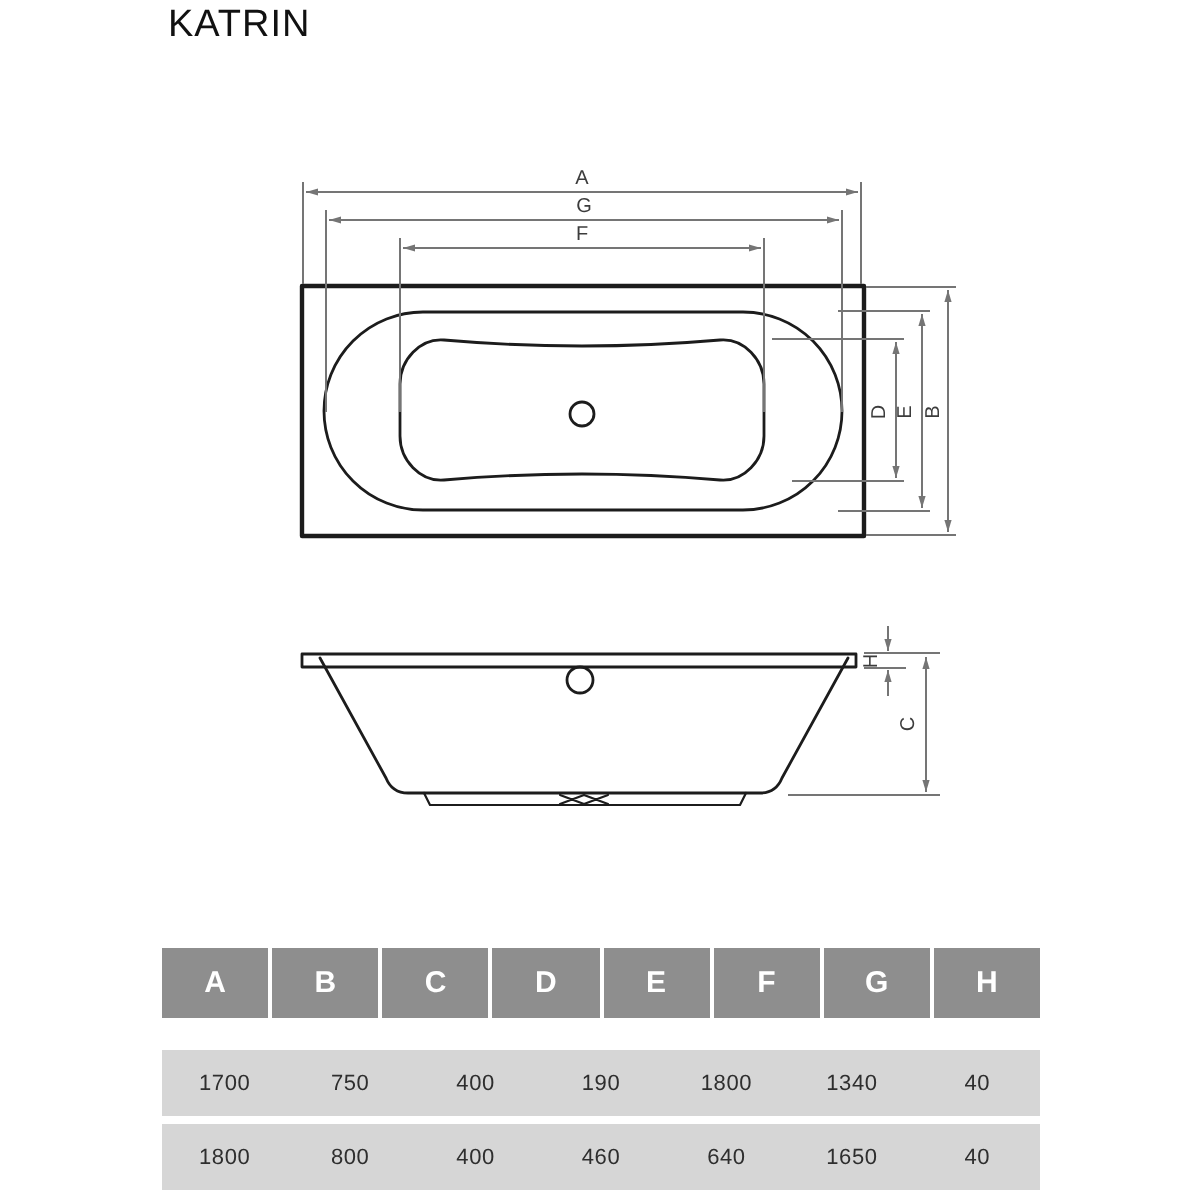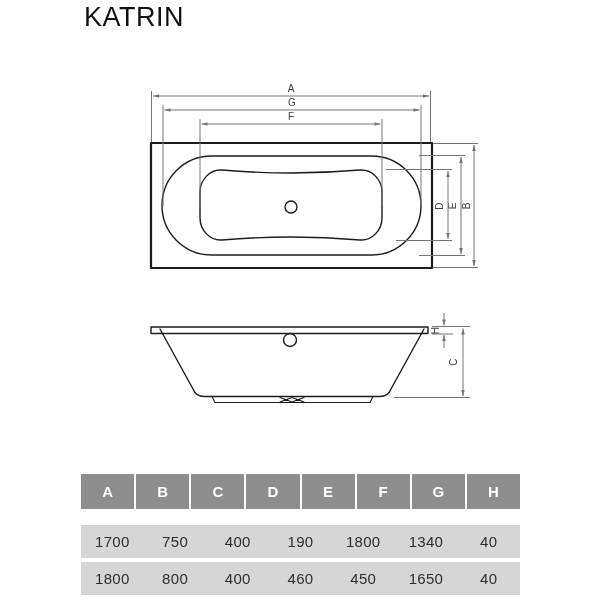--- a/index.html
+++ b/index.html
@@ -2,42 +2,42 @@
 <html style="--background: #FFFFFF; --title_text: #111111; --outline: #1C1C1C; --dim: #757575; --dim_text: #3C3C3C; --table_header_bg: #8E8E8E; --header_text: #FFFFFF; --table_row_bg: #D6D6D6; --table_text: #2E2E2E;"><head>
 <meta charset="utf-8">
 <style>
   html,body{margin:0;padding:0;}
   body{
     width:600px;height:600px;background:var(--background,#fff);
     font-family:"Liberation Sans", sans-serif;position:relative;overflow:hidden;
   }
   .canvas{position:absolute;inset:0;background:var(--background,#fff);}
   .title{
-    position:absolute;left:84px;top:3px;font-size:27px;line-height:1.1;
+    position:absolute;left:84px;top:3px;font-size:19px;line-height:1.1;
     font-weight:500;letter-spacing:.5px;color:var(--title_text,#111);
   }
   svg.drawing{position:absolute;left:0;top:0;}
   .outline{stroke:var(--outline,#1c1c1c);fill:none;stroke-width:1.4;stroke-linejoin:round;stroke-linecap:round;}
   .thick{stroke-width:2.2;}
   .thin{stroke-width:1.1;}
   .dim{stroke:var(--dim,#757575);stroke-width:1;fill:none;}
   .dimlabel{font-size:10px;fill:var(--dim_text,#3c3c3c);text-anchor:middle;font-family:"Liberation Sans",sans-serif;}
   
   .dim-table{position:absolute;left:81px;top:474px;width:439px;}
   .thead{display:flex;gap:2px;height:35px;}
   .th{
     flex:1;background:var(--table_header_bg,#8e8e8e);color:var(--header_text,#fff);
     font-weight:bold;font-size:15px;display:flex;align-items:center;justify-content:center;
   }
   .trow{display:flex;height:33px;background:var(--table_row_bg,#d6d6d6);}
   .trow.first{margin-top:16px;}
   .trow.second{margin-top:4px;align-items:center;}
   .td{
     flex:1;display:flex;align-items:center;justify-content:center;
-    font-size:15px;color:var(--table_text,#2e2e2e);letter-spacing:.3px;
+    font-size:11px;color:var(--table_text,#2e2e2e);letter-spacing:.3px;
   }
 </style>
 </head>
 <body>
 
 <div class="canvas">
 
   <div class="title">KATRIN</div>
 
   <svg class="drawing" width="600" height="460" viewBox="0 0 600 460" xmlns="http://www.w3.org/2000/svg">
@@ -135,19 +135,19 @@
       <div class="td">190</div>
       <div class="td">1800</div>
       <div class="td">1340</div>
       <div class="td">40</div>
     </div>
     <div class="trow second">
       <div class="td">1800</div>
       <div class="td">800</div>
       <div class="td">400</div>
       <div class="td">460</div>
-      <div class="td">450</div>
+      <div class="td">640</div>
       <div class="td">1650</div>
       <div class="td">40</div>
     </div>
   </div>
 
 </div>
 
 </body></html>

